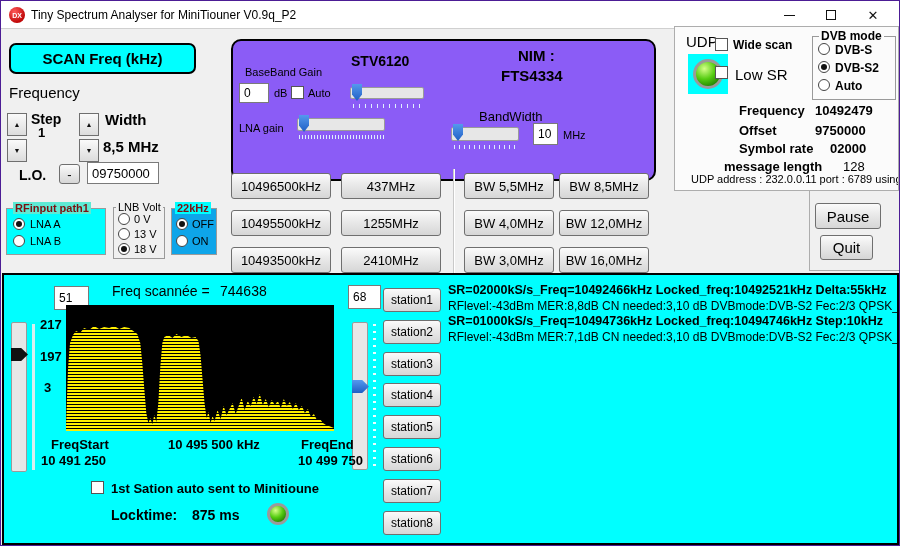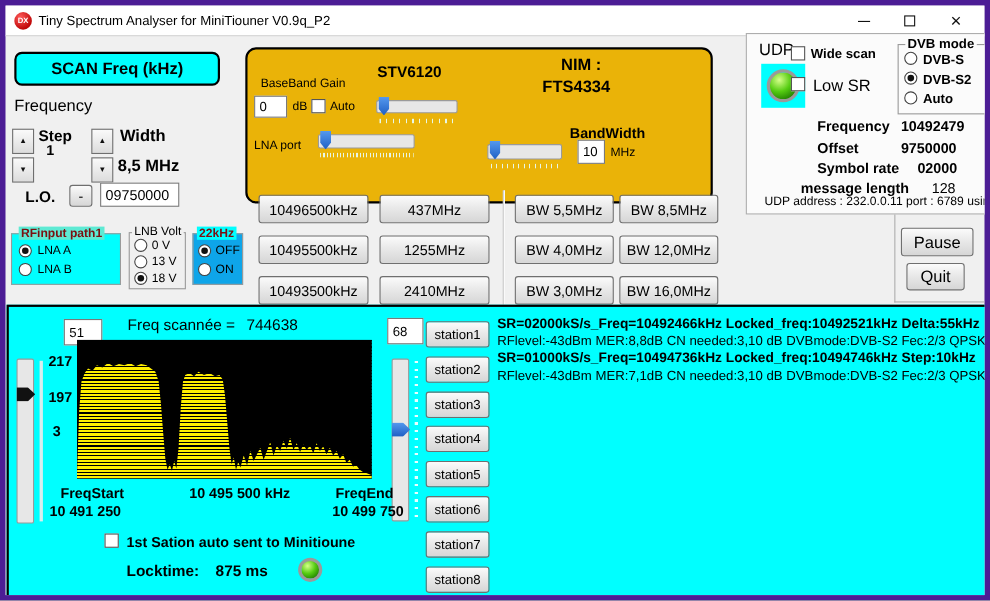--- a/index.html
+++ b/index.html
@@ -1,19 +1,19 @@
 <!DOCTYPE html>
 <html><head>
 <meta charset="utf-8">
 <style>
   * { margin:0; padding:0; box-sizing:border-box; }
   html,body { background:#888; font-family:"Liberation Sans", sans-serif; }
   #win {
     position:relative; width:900px; height:546px; background:#f0f0f0;
-    border:5px solid #4c1d95; overflow:hidden;
+    border:1px solid #4c1d95; overflow:hidden;
   }
   
   #titlebar { position:absolute; left:0; top:0; width:100%; height:28px; background:#ffffff; border-bottom:1px solid #d0d0d0; }
   #app-icon { position:absolute; left:8px; top:6px; width:16px; height:16px; border-radius:50%;
     background:radial-gradient(circle at 35% 30%, #ff5a5a, #c00808 70%); color:#fff; font-size:7px; font-weight:bold;
     display:flex; align-items:center; justify-content:center; }
   #title-text { position:absolute; left:30px; top:7px; font-size:12px; color:#000; }
   .winbtn { position:absolute; top:0; width:40px; height:28px; display:flex; align-items:center; justify-content:center; font-size:13px; color:#111; }
   #btn-min{ right:90px; } #btn-max{ right:48px; } #btn-close{ right:6px; }
   .min-glyph{ width:11px; height:1px; background:#111; }
@@ -36,21 +36,21 @@
   .hticks { position:absolute; height:4px; background:repeating-linear-gradient(90deg,#e8ffff 0 1px,transparent 1px 6px); opacity:.9; }
   .vtrack { position:absolute; width:16px; background:#e7e7e7; border:1px solid #9a9a9a; border-radius:2px; }
   .vthumb { position:absolute; width:17px; height:13px; }
   .vthumb.black { background:#111; clip-path:polygon(0 0,60% 0,100% 50%,60% 100%,0 100%); }
   .vthumb.blue { background:linear-gradient(#5599ee,#1f5fc4); clip-path:polygon(0 0,60% 0,100% 50%,60% 100%,0 100%); }
   .led { border-radius:50%; border:3px solid #9a9a9a; background:radial-gradient(circle at 35% 28%, #d6ff8a, #55cc11 45%, #1c7a00 85%); }
   .spin { position:absolute; width:20px; height:23px; background:linear-gradient(#fafafa,#dcdcdc); border:1px solid #6f6f6f;
     display:flex; align-items:center; justify-content:center; font-size:7px; color:#111; }
   
   #scan-btn { left:8px; top:42px; width:187px; height:31px; background:#00ffff; border:2px solid #000; border-radius:7px; font-size:15px; font-weight:bold; }
-  #stv-panel { position:absolute; left:218px; top:38px; width:425px; height:142px; background:#eab308; border:2px solid #000; border-radius:10px; }
+  #stv-panel { position:absolute; left:230px; top:38px; width:425px; height:142px; background:#8b5cf6; border:2px solid #000; border-radius:10px; }
   #info-box { position:absolute; left:673px; top:25px; width:225px; height:165px; background:#fbfbfb; border:1px solid #adadad; overflow:hidden; }
   #pq-frame { position:absolute; left:808px; top:190px; width:91px; height:80px; border-left:1px solid #adadad; border-bottom:1px solid #adadad; }
   #divider-v { position:absolute; left:452px; top:168px; width:2px; height:104px; background:#c9c9c9; border-right:1px solid #fff; }
   #bottom-panel { position:absolute; left:1px; top:272px; width:897px; height:272px; background:#00ffff; border:2px solid #000; }
   #spectrum { position:absolute; left:62px; top:30px; width:268px; height:126px; background:#000; }
   #scanlines { position:absolute; left:0; top:0; width:100%; height:100%; background:repeating-linear-gradient(#000 0 1px, transparent 1px 3px); pointer-events:none; }
   .vticks { position:absolute; width:3px; background:repeating-linear-gradient(180deg,#eaffff 0 2px,transparent 2px 7px); }
   .status-line { position:absolute; left:444px; font-size:12px; white-space:nowrap; color:#000; }
   .status-line.bold { font-weight:bold; font-size:12.5px; }
 </style>
@@ -119,25 +119,25 @@
     <span class="lbl" style="left:285px; top:6px; font-size:15px; font-weight:bold;">NIM :</span>
     <span class="lbl" style="left:268px; top:26px; font-size:15px; font-weight:bold;">FTS4334</span>
     <span class="lbl" style="left:12px; top:25px; font-size:11px;">BaseBand Gain</span>
     <input class="ibox" style="left: 6px; top: 42px; width: 30px; height: 20px; font-size: 12px;" value="0">
     <span class="lbl" style="left:41px; top:46px; font-size:11px;">dB</span>
     <span class="chk" style="left:58px; top:45px;"></span>
     <span class="lbl" style="left:75px; top:46px; font-size:11px;">Auto</span>
     <div class="htrack" style="left:117px; top:46px; width:74px;"></div>
     <div class="hthumb" style="left:119px; top:43px;"></div>
     <div class="hticks" style="left:120px; top:63px; width:70px;"></div>
-    <span class="lbl" style="left:6px; top:81px; font-size:11px;">LNA port</span>
+    <span class="lbl" style="left:6px; top:81px; font-size:11px;">LNA gain</span>
     <div class="htrack" style="left:64px; top:77px; width:88px; height:13px;"></div>
     <div class="hthumb" style="left:66px; top:74px;"></div>
     <div class="hticks" style="left:66px; top:94px; width:85px; background:repeating-linear-gradient(90deg,#e8ffff 0 1px,transparent 1px 3px);"></div>
-    <span class="lbl" style="left:246px; top:68px; font-size:13px; font-weight:bold;margin-left:47px;">BandWidth</span>
+    <span class="lbl" style="left:246px; top:68px; font-size:13px; font-weight:normal;">BandWidth</span>
     <div class="htrack" style="left:218px; top:86px; width:68px; height:14px;"></div>
     <div class="hthumb" style="left:220px; top:83px;"></div>
     <div class="hticks" style="left:221px; top:104px; width:64px; background:repeating-linear-gradient(90deg,#e8ffff 0 1px,transparent 1px 5px);"></div>
     <input class="ibox" style="left: 300px; top: 82px; width: 25px; height: 22px; font-size: 12px;" value="10">
     <span class="lbl" style="left:330px; top:88px; font-size:11px;">MHz</span>
   </div>
 
   <div class="btn" style="left:230px; top:172px; width:100px; height:26px;">10496500kHz</div>
   <div class="btn" style="left:230px; top:209px; width:100px; height:26px;">10495500kHz</div>
   <div class="btn" style="left:230px; top:246px; width:100px; height:26px;">10493500kHz</div>

